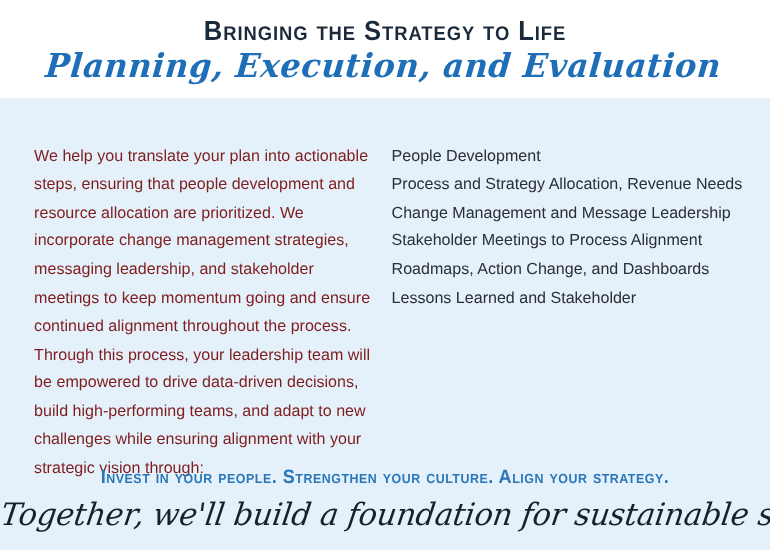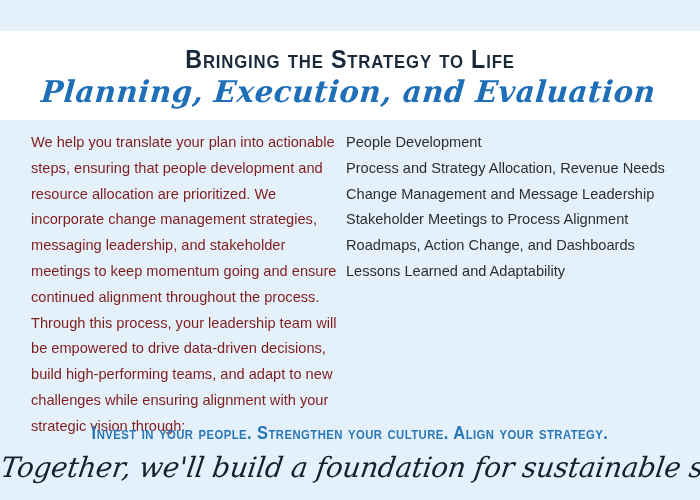--- a/index.html
+++ b/index.html
@@ -25,21 +25,20 @@
 
   
   .header-band {
     position: absolute;
     left: 0;
     top: 0;
     width: 700px;
     height: 89px;
     background: #ffffff;
     box-sizing: border-box;
-    margin-top: 31px;
   }
 
   .title {
     position: absolute;
     left: 0;
     top: 15px;
     width: 700px;
     text-align: center;
     color: #1b2a3a;
     font-family: "Liberation Sans Narrow", "Liberation Sans", sans-serif;
@@ -87,21 +86,21 @@
     width: 312px;
     color: #7f1d1d;
     font-size: 14.6px;
     line-height: 25.8px;
     letter-spacing: 0.01px;
     text-align: left;
   }
 
   .deliverables {
     position: absolute;
-    left: 346px;
+    left: 356px;
     top: 41px;
     width: 345px;
     margin: 0;
     padding: 0;
     list-style: none;
   }
 
   .deliverables li {
     color: #2b2f33;
     font-size: 14.6px;
@@ -166,21 +165,21 @@
 
   <div class="main">
     <div class="body-copy">We help you translate your plan into actionable steps, ensuring that people development and resource allocation are prioritized. We incorporate change management strategies, messaging leadership, and stakeholder meetings to keep momentum going and ensure continued alignment throughout the process. Through this process, your leadership team will be empowered to drive data-driven decisions, build high-performing teams, and adapt to new challenges while ensuring alignment with your strategic vision through:</div>
 
     <ul class="deliverables">
       <li>People Development</li>
       <li>Process and Strategy Allocation, Revenue Needs</li>
       <li>Change Management and Message Leadership</li>
       <li>Stakeholder Meetings to Process Alignment</li>
       <li>Roadmaps, Action Change, and Dashboards</li>
-      <li>Lessons Learned and Adaptability</li>
+      <li>Lessons Learned and Stakeholder</li>
     </ul>
   </div>
 
   <div class="footer">
     <div class="footer-headline">Invest in your people. Strengthen your culture. Align your strategy.</div>
     <div class="footer-script">Together, we'll build a foundation for sustainable success</div>
   </div>
 
 </div>
 

